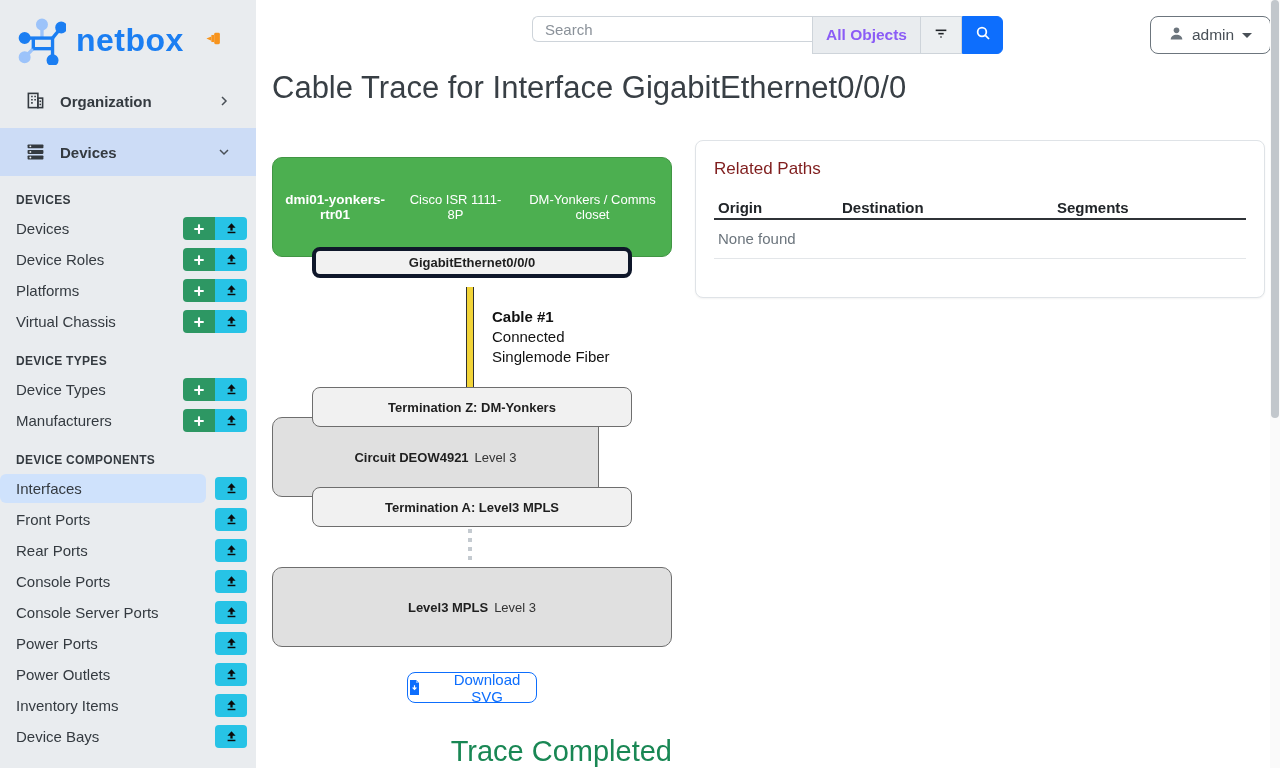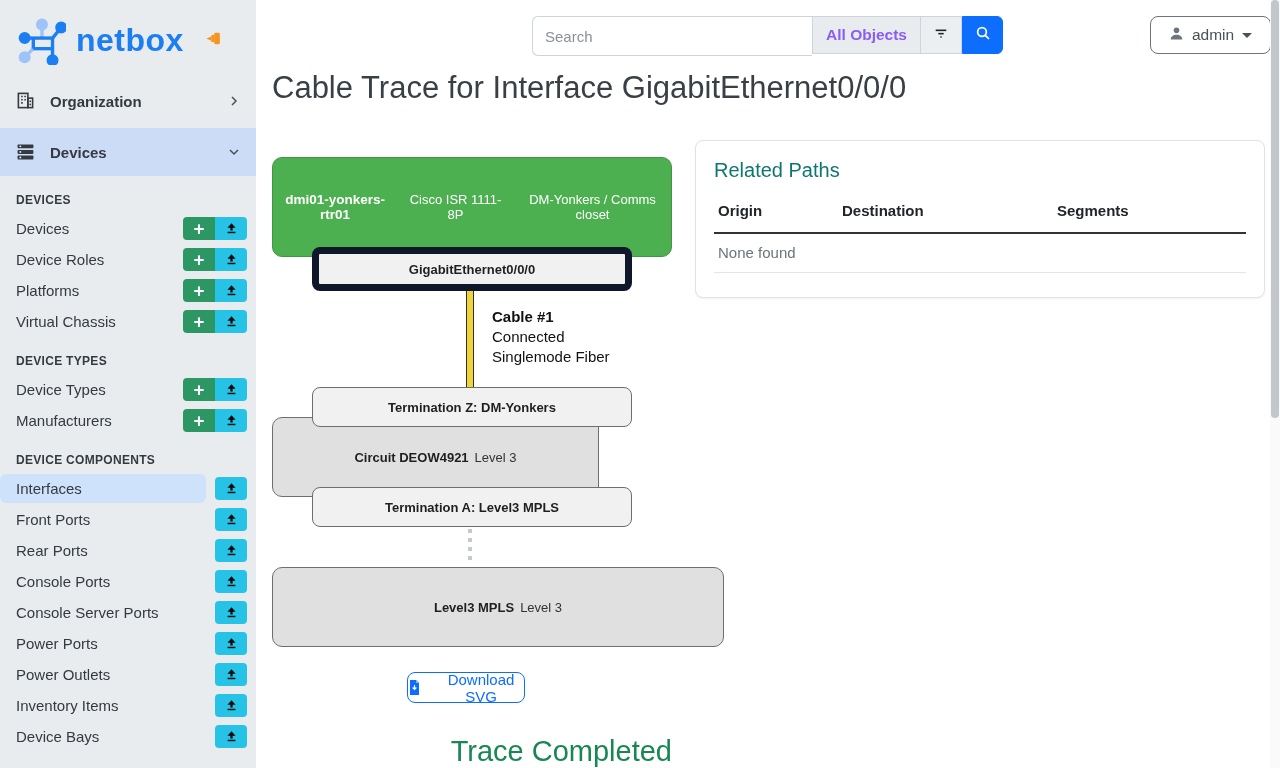--- a/index.html
+++ b/index.html
@@ -4,73 +4,73 @@
 <style>
   * { margin:0; padding:0; box-sizing:border-box; }
   html,body { width:1280px; height:768px; overflow:hidden; }
   body { font-family:"Liberation Sans", sans-serif; background:#fff; display:flex; color:#343a40; }
 
   
   .sidebar { width:256px; height:768px; background:var(--sidebar-bg,#e9ecef); flex-shrink:0; position:relative; }
   .brand { display:flex; align-items:center; height:80px; padding:8px 16px; }
   .brand-text { font-size:32px; font-weight:700; color:var(--brand-blue,#1b7ef2); margin-left:10px; letter-spacing:.5px; }
   .pin { margin-left:auto; margin-right:18px; }
-  .nav-top-item { display:flex; align-items:center; height:42px; padding:0 16px; font-size:15px; font-weight:700; color:#343a40; cursor:pointer; }
+  .nav-top-item { display:flex; align-items:center; height:42px; padding:0 26px; font-size:15px; font-weight:700; color:#343a40; cursor:pointer; }
   .nav-top-item.active { background:var(--active-blue,#ccdcf6); height:48px; margin-top:6px; }
   .nav-top-item .nicon { width:20px; height:20px; margin-right:14px; display:inline-flex; }
   .nav-top-item .chev { margin-left:auto; display:inline-flex; color:#495057; }
   .side-section-header { margin:17px 16px 6px; font-size:12px; font-weight:700; color:#343a40; letter-spacing:.3px; }
   .side-item { position:relative; height:31px; display:flex; align-items:center; padding-left:16px; cursor:pointer; }
   .side-item-label { font-size:15px; color:#343a40; position:relative; z-index:1; }
   .side-item.active::before { content:''; position:absolute; left:0; top:1px; bottom:1px; width:206px; background:var(--highlight-blue,#cfe2fc); border-radius:6px; }
   .side-btns { margin-left:auto; margin-right:9px; display:flex; position:relative; z-index:1; }
   .btn-add, .btn-upload { width:32px; height:23px; display:inline-flex; align-items:center; justify-content:center; cursor:pointer; }
   .btn-add { background:var(--add-green,#2d9763); border-radius:4px 0 0 4px; }
   .btn-upload { background:var(--import-cyan,#27c3e6); border-radius:0 4px 4px 0; }
   .btn-upload.solo { border-radius:4px; }
 
   
   .main { position:relative; flex:1; height:768px; background:#fff; }
 
   .search-group { position:absolute; left:276px; top:16px; height:38px; display:flex; }
-  .search-input { width:280px; height:40px; border:1px solid #ced4da; border-right:none; border-radius:6px 0 0 6px; padding:8px 12px; font-size:15px; font-family:inherit; color:#212529; outline:none; }
+  .search-input { width:280px; height:26px; border:1px solid #ced4da; border-right:none; border-radius:6px 0 0 6px; padding:8px 12px; font-size:15px; font-family:inherit; color:#212529; outline:none; }
   .search-input::placeholder { color:#8a9199; }
   .search-scope { width:108px; height:38px; background:#e9ecef; border:1px solid #ced4da; border-right:none; display:flex; align-items:center; justify-content:center; font-size:15.5px; color:#8b5cf6; cursor:pointer;font-weight:bold; }
   .filter-btn { width:42px; height:38px; background:#eceff1; border:1px solid #ced4da; display:flex; align-items:center; justify-content:center; cursor:pointer; }
   .search-btn { width:41px; height:38px; background:var(--accent,#0d6efd); border:1px solid var(--accent,#0d6efd); border-radius:0 6px 6px 0; display:flex; align-items:center; justify-content:center; cursor:pointer; }
 
   .user-menu { position:absolute; left:894px; top:16px; width:121px; height:38px; border:1px solid #6c757d; border-radius:8px; display:flex; align-items:center; justify-content:center; gap:8px; font-size:15.5px; color:#495057; cursor:pointer; }
   .caret-down { width:0; height:0; border-left:5px solid transparent; border-right:5px solid transparent; border-top:5px solid #495057; }
 
   .page-title { position:absolute; left:16px; top:70px; font-size:31px; font-weight:400; color:#383f45; }
 
   
   .node { position:absolute; display:flex; flex-direction:row; align-items:center; justify-content:center; text-align:center; }
   .device-box { left:16px; top:157px; width:400px; height:100px; background:var(--success-green,#4caf50); border:1px solid #419544; border-radius:10px; color:#fff; gap:7px; z-index:1; }
   .device-name { font-size:13.5px; font-weight:700; }
   .device-sub { font-size:13px; }
-  .iface-box { left:56px; top:247px; width:320px; height:44px; background:#f1f1f1; border:7px solid #0f172a; border-radius:8px; z-index:2; }
+  .iface-box { left:56px; top:247px; width:320px; height:31px; background:#f1f1f1; border:4px solid #0f172a; border-radius:8px; z-index:2; }
   .small-box-label { font-size:13px; font-weight:700; color:#1f1f1f; }
   .cable-line { position:absolute; left:210px; top:287px; width:8px; height:100px; background:var(--cable-yellow,#f2d438); border-left:1.5px solid #2f2f2f; border-right:1.5px solid #2f2f2f; }
   .cable-label { position:absolute; left:236px; top:307px; line-height:20px; font-size:15px; color:#111; text-align:left; }
   .cable-label .b { font-weight:700; }
   .termz-box { left:56px; top:387px; width:320px; height:40px; background:#f1f1f1; border:1px solid #6e6e6e; border-radius:8px; z-index:3; }
   .circuit-box { left:16px; top:417px; width:327px; height:80px; background:#e0e0e0; border:1px solid #6e6e6e; border-radius:10px; gap:6px; z-index:2; }
   .terma-box { left:56px; top:487px; width:320px; height:40px; background:#f1f1f1; border:1px solid #6e6e6e; border-radius:8px; z-index:3; }
   .dotted-conn { position:absolute; left:212px; top:529px; width:4px; height:34px; background:repeating-linear-gradient(to bottom,#c4cad0 0 4px,transparent 4px 9px); }
-  .pnet-box { left:16px; top:567px; width:452px; height:80px; background:#e0e0e0; border:1px solid #6e6e6e; border-radius:10px; gap:6px; }
+  .pnet-box { left:16px; top:567px; width:400px; height:80px; background:#e0e0e0; border:1px solid #6e6e6e; border-radius:10px; gap:6px; }
   .box-sub { font-size:13px; font-weight:400; color:#333; }
-  .download-btn { position:absolute; left:151px; top:672px; width:118px; height:31px; border:1px solid var(--accent,#0d6efd); border-radius:8px; background:#fff; color:var(--accent,#0d6efd); font-size:15px; display:flex; align-items:center; justify-content:center; gap:17px; cursor:pointer; font-family:inherit; }
+  .download-btn { position:absolute; left:151px; top:672px; width:130px; height:31px; border:1px solid var(--accent,#0d6efd); border-radius:8px; background:#fff; color:var(--accent,#0d6efd); font-size:15px; display:flex; align-items:center; justify-content:center; gap:17px; cursor:pointer; font-family:inherit; }
   .trace-status { position:absolute; left:16px; top:735px; width:400px; text-align:right; font-size:29px; color:var(--status-green,#198754); }
 
   
   .paths-card { position:absolute; left:439px; top:140px; width:570px; height:158px; background:#fff; border:1px solid #dfe3e7; border-radius:8px; box-shadow:0 1px 2px rgba(0,0,0,.05); padding:18px 18px 0; }
-  .paths-title { font-size:20px; font-weight:400; color:#0f766e; }
+  .paths-title { font-size:17px; font-weight:400; color:#7f1d1d; }
   .paths-table { margin-top:20px; }
-  .paths-head { display:flex; border-bottom:2px solid #2f3337; padding-bottom:13px; }
+  .paths-head { display:flex; border-bottom:2px solid #2f3337; padding-bottom:2px; }
   .paths-head span { font-size:15px; font-weight:700; color:#212529; }
   .col-origin { width:128px; padding-left:4px; }
   .col-dest { width:215px; }
   .col-seg { flex:1; }
   .paths-empty { padding:10px 4px 11px; font-size:15px; color:#6c757d; border-bottom:1px solid #e3e6e9; }
 
   .scrollbar { position:absolute; right:0; top:0; width:10px; height:768px; background:#fafafa; }
   .scroll-thumb { position:absolute; left:1px; top:0; width:8px; height:418px; background:#c2c7cc; border-radius:4px; }
 </style>
 </head>

